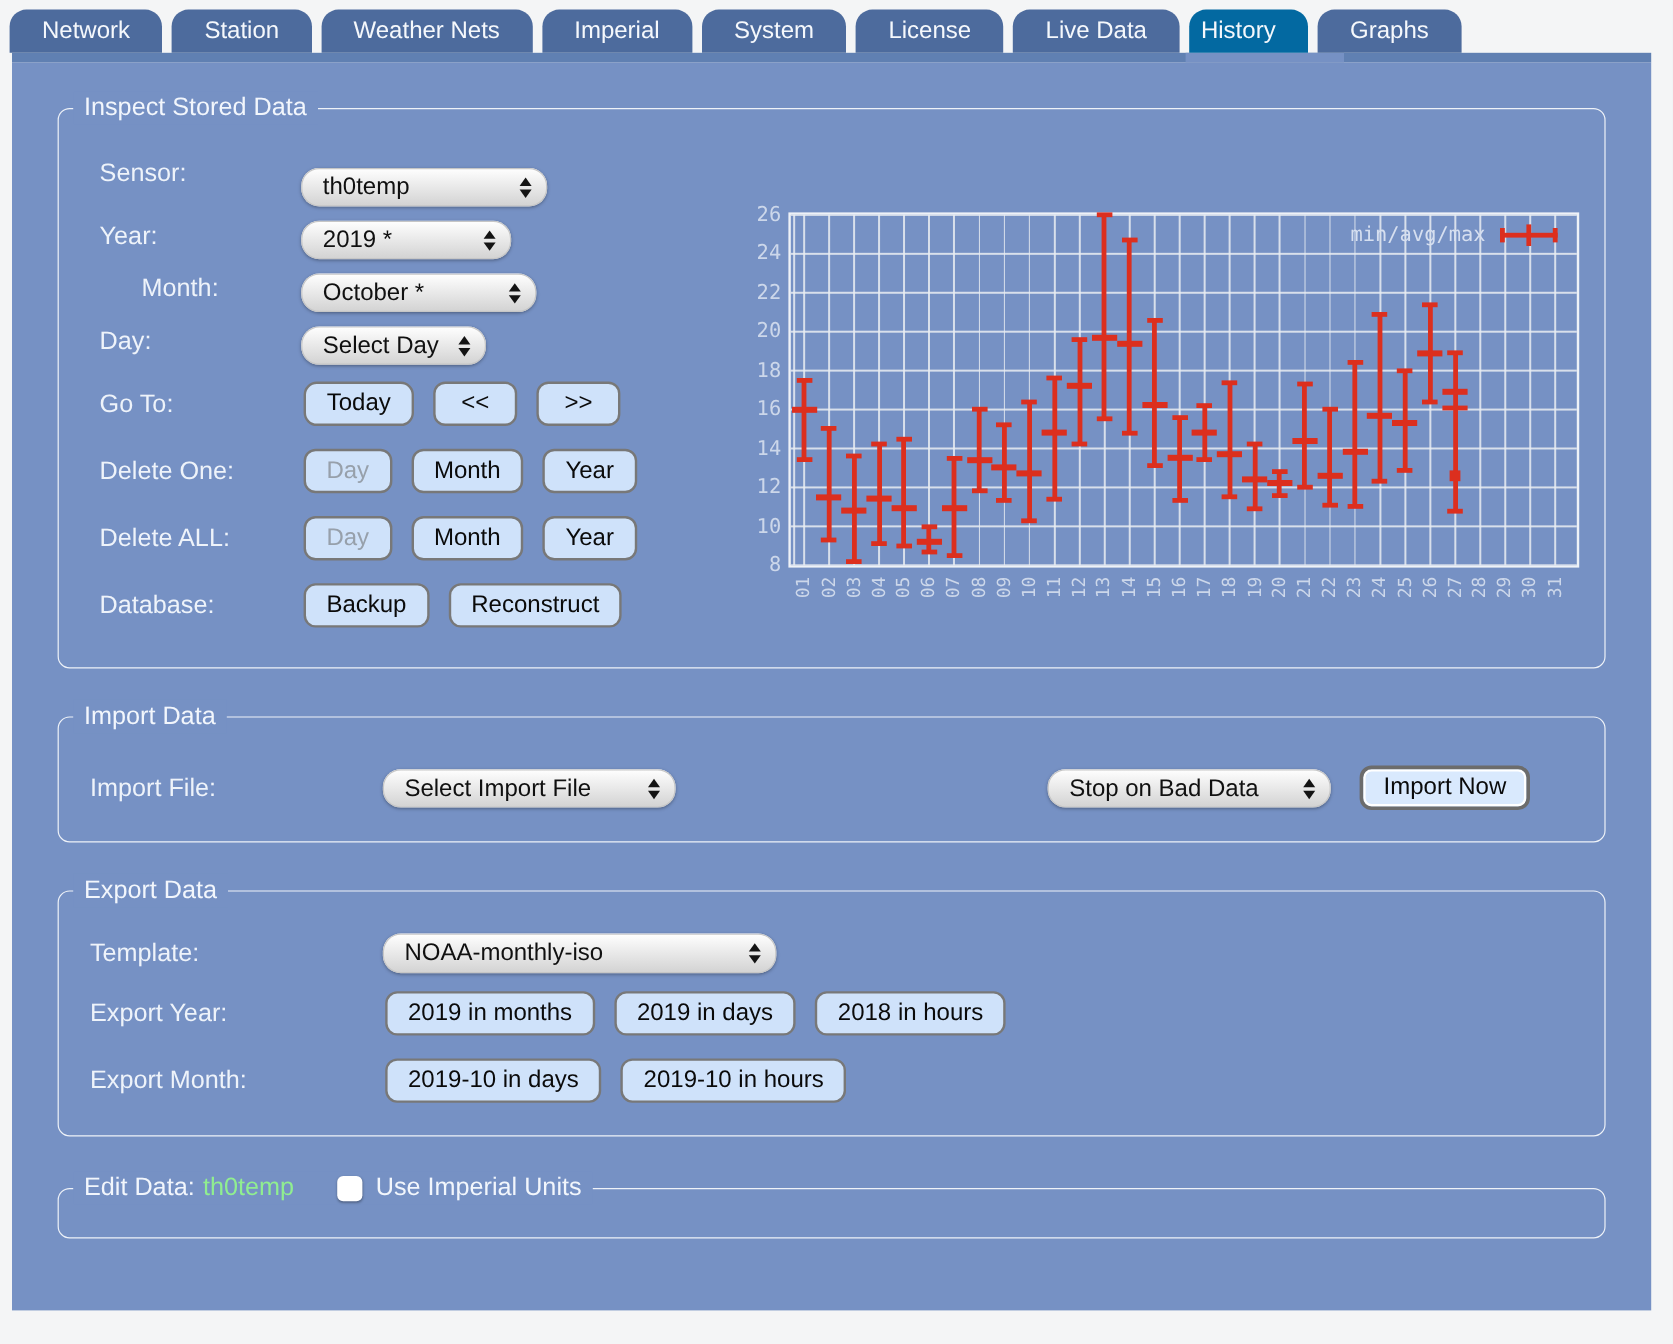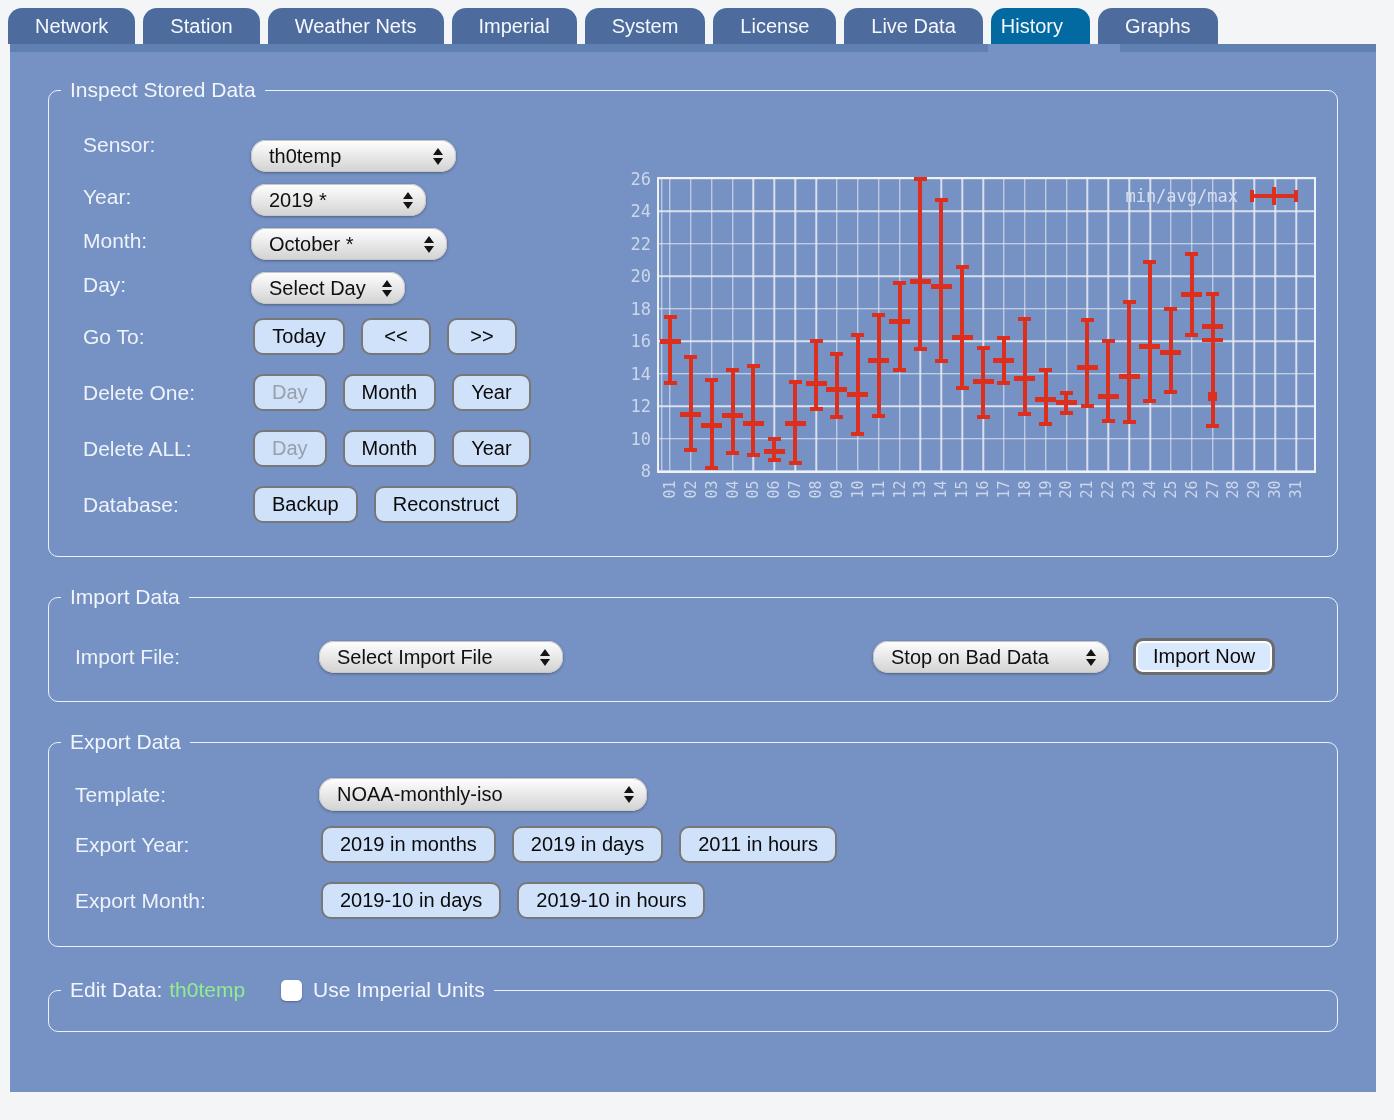--- a/index.html
+++ b/index.html
@@ -34,21 +34,21 @@
   .arr-up{width:0;height:0;border-left:5px solid transparent;border-right:5px solid transparent;border-bottom:7px solid #141414;}
   .arr-down{width:0;height:0;border-left:5px solid transparent;border-right:5px solid transparent;border-top:7px solid #141414;}
 
   
   .grp{position:absolute;display:flex;gap:16px;}
   .btn{display:inline-flex;align-items:center;justify-content:center;height:37px;padding:0 17px;
        background:#cfe2fa;border:2.5px solid #787878;border-radius:10px;font-size:20px;color:#0a0a0a;
        box-sizing:border-box;white-space:nowrap;cursor:default;}
   .btn.disabled{color:#97a0ab;}
   .btn.primary{background:#d9e9fd;border:3px solid #6c6c6c;box-shadow:inset 0 0 0 2px #ffffff;}
-  [data-name="today-button"]{min-width:92px;}
+  [data-name="today-button"]{min-width:92px;border-radius:11px;}
   [data-name="prev-button"],[data-name="next-button"]{min-width:70px;}
 
   
   .chart{position:absolute;left:564px;top:76px;width:710px;height:350px;}
   .plot{position:absolute;left:44px;top:10px;width:655px;height:292px;box-sizing:content-box;
         border:2px solid #eef2f7;
         background-image:
           repeating-linear-gradient(to bottom, rgba(233,237,242,.85) 0 1.5px, transparent 1.5px 32.44px),
           repeating-linear-gradient(to right,  rgba(233,237,242,.85) 0 1.5px, transparent 1.5px 20.87px);
         background-position:0 -0.75px, 10.3px 0;}
@@ -91,21 +91,21 @@
     <div class="notch" id="notch" data-name="active-tab-notch" style="left: 978px; width: 132px;"></div>
   </div>
 
   <div class="panel" data-name="content-panel">
 
     <div class="fs" style="left:38px;top:38px;width:1290px;height:467px;" data-name="inspect-stored-data-section">
       <div class="fs-legend" data-name="section-title">Inspect Stored Data</div>
 
       <div class="rowlabel" style="top:42px;" data-name="sensor-label">Sensor:</div>
       <div class="rowlabel" style="top:94px;" data-name="year-label">Year:</div>
-      <div class="rowlabel" style="top:138px;" data-name="month-label">Month:</div>
+      <div class="rowlabel" style="top:138px;margin-left:35px;" data-name="month-label">Month:</div>
       <div class="rowlabel" style="top:182px;" data-name="day-label">Day:</div>
       <div class="rowlabel" style="top:234px;" data-name="goto-label">Go To:</div>
       <div class="rowlabel" style="top:290px;" data-name="delete-one-label">Delete One:</div>
       <div class="rowlabel" style="top:346px;" data-name="delete-all-label">Delete ALL:</div>
       <div class="rowlabel" style="top:402px;" data-name="database-label">Database:</div>
 
       <div class="select" style="left:202px;top:49px;width:205px;" data-name="sensor-select">
         <span class="val" data-name="sensor-select-value">th0temp</span>
         <span class="arrows" data-name="updown-arrows-icon">
             <span class="arr-up"></span>
@@ -352,21 +352,21 @@
         <span class="val" data-name="template-select-value">NOAA-monthly-iso</span>
         <span class="arrows" data-name="updown-arrows-icon">
             <span class="arr-up"></span>
             <span class="arr-down"></span>
           </span>
       </div>
 
       <div class="grp" id="expyear-group" style="left:272px;top:83px;" data-name="export-year-button-group">
           <div class="btn" data-name="export-year-months-button">2019 in months</div>
           <div class="btn" data-name="export-year-days-button">2019 in days</div>
-          <div class="btn" data-name="export-year-hours-button">2011 in hours</div>
+          <div class="btn" data-name="export-year-hours-button">2018 in hours</div>
         </div>
       <div class="grp" id="expmonth-group" style="left:272px;top:139px;" data-name="export-month-button-group">
           <div class="btn" data-name="export-month-days-button">2019-10 in days</div>
           <div class="btn" data-name="export-month-hours-button">2019-10 in hours</div>
         </div>
     </div>
 
     <div class="fs" style="left:38px;top:938px;width:1290px;height:42px;" data-name="edit-data-section">
       <div class="fs-legend" data-name="edit-data-legend">
         <span data-name="edit-data-label">Edit Data:</span>

